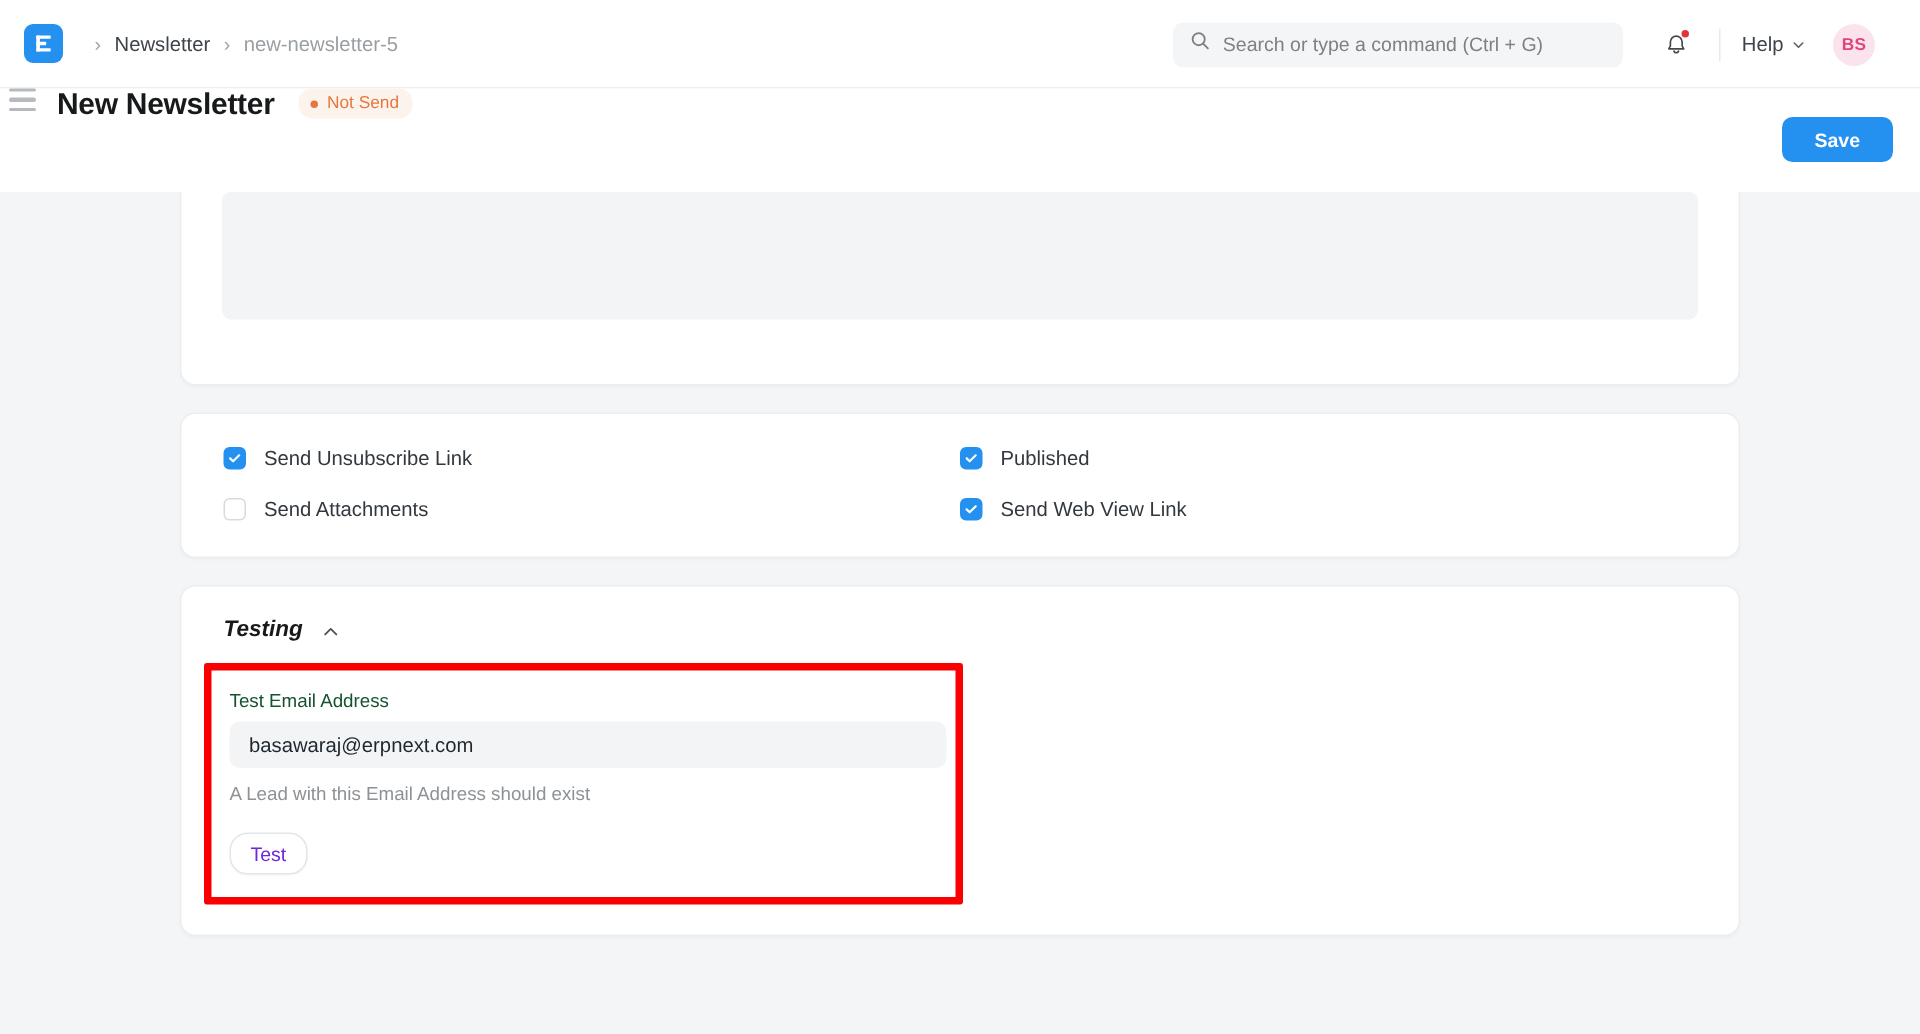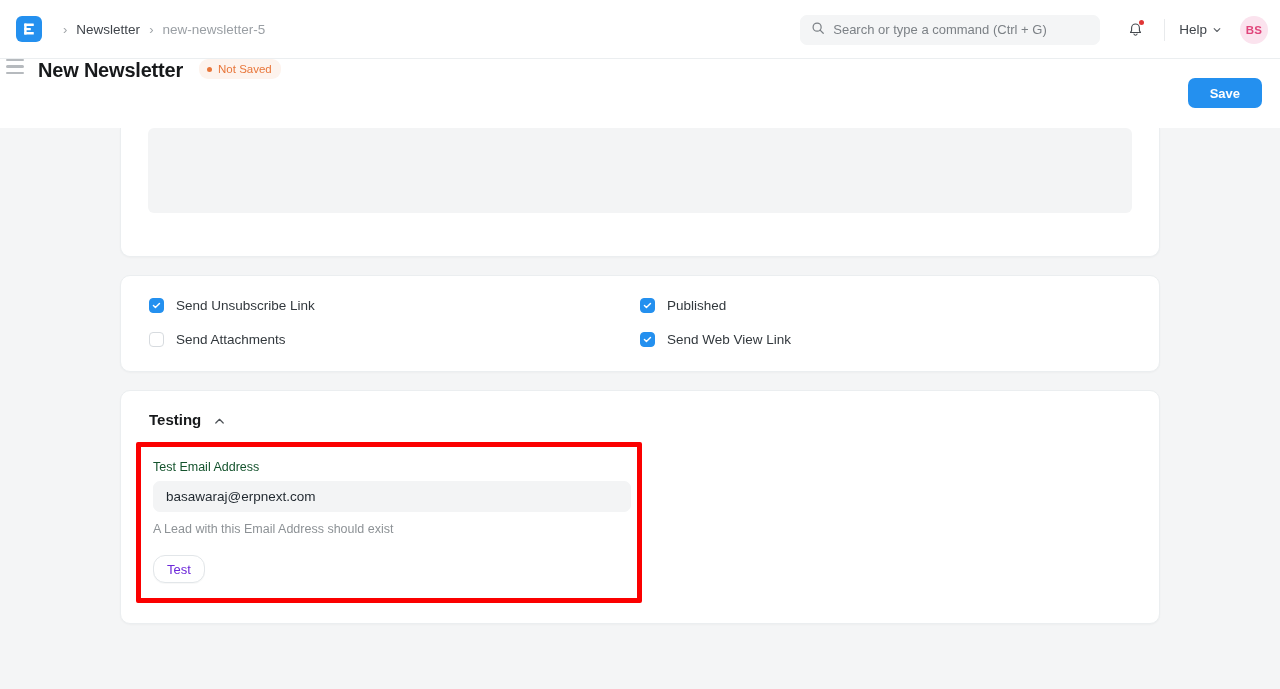--- a/index.html
+++ b/index.html
@@ -56,21 +56,21 @@
     white-space: nowrap;
   }
   .crumb-current {
     font-size: 13.5px;
     color: #9a9fa4;
     white-space: nowrap;
   }
 
   .nav-right {
     position: absolute;
-    right: 12px;
+    right: 30px;
     top: 0;
     height: 59px;
     display: flex;
     align-items: center;
     gap: 0;
   }
 
   .search-box {
     width: 300px;
     height: 30px;
@@ -278,20 +278,21 @@
   .card-testing {
     margin-top: 18px;
     padding: 0 0 0 0;
   }
   .section-head {
     display: flex;
     align-items: flex-end;
     gap: 12px;
     padding: 20px 28px 14px 28px;
     cursor: pointer;
+    font-style: italic;
   }
   .section-title {
     font-size: 15px;
     font-weight: 700;
     color: #17191b;
   }
 
   .testing-body {
     padding: 0 28px 20px 28px;
   }
@@ -402,21 +403,21 @@
   <div class="hamburger">
     <span></span>
       <span></span>
       <span></span>
   </div>
 
   <div class="page-title">New Newsletter</div>
 
   <div class="badge-notsaved">
     <span class="dot"></span>
-    <span>Not Saved</span>
+    <span>Not Send</span>
   </div>
 
   <button class="save-btn">Save</button>
 </div>
 
 <div class="content">
   <div class="container">
 
     <div class="card card-editor">
       <div class="editor-block"></div>

